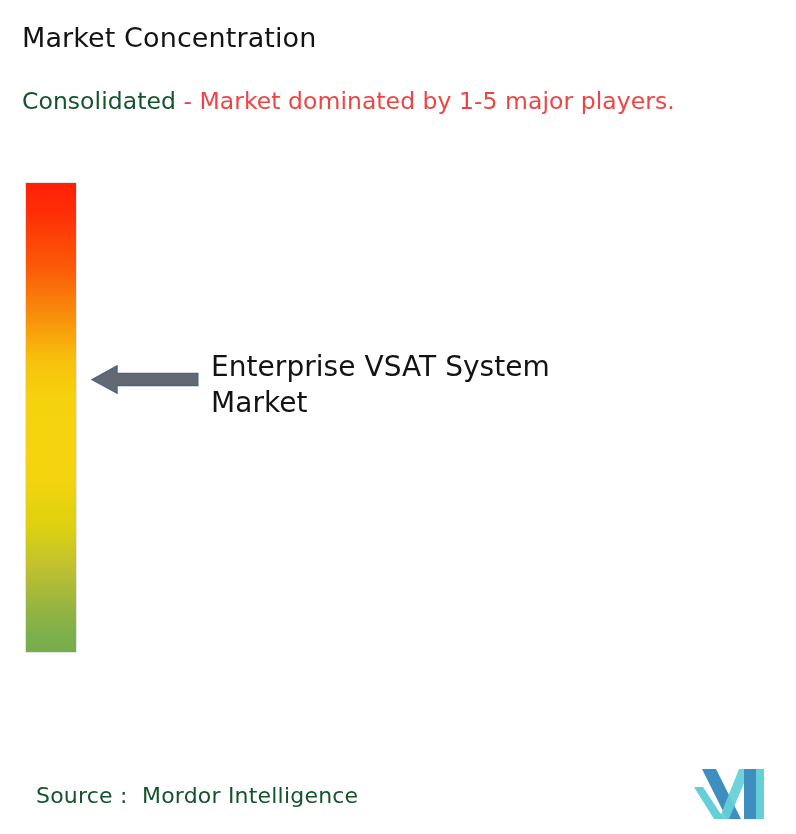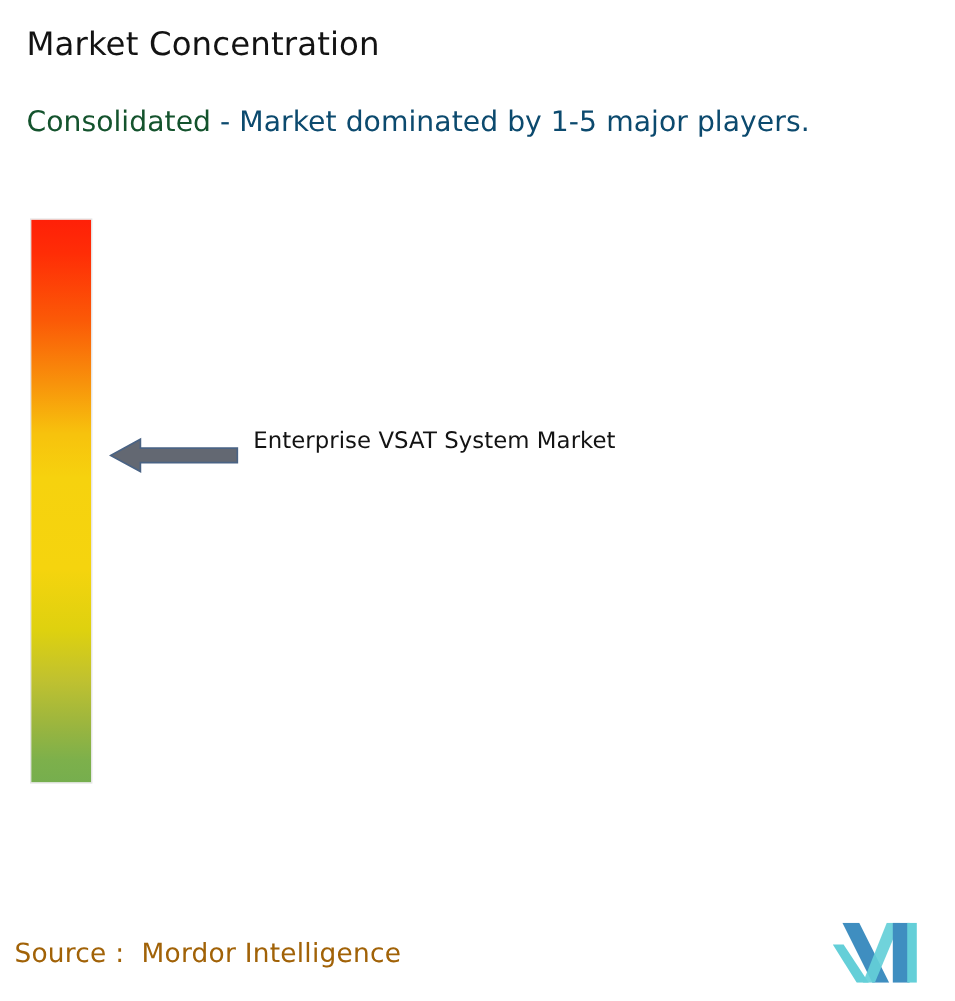--- a/index.html
+++ b/index.html
@@ -48,21 +48,21 @@
   .legend-bottom {
     left: 22px;
     top: 686px;
     width: 768px;
   }
   .legend-term {
     font-weight: 400;
   }
   .legend-term.consolidated { color: #14532d; }
   .legend-term.fragmented   { color: #6ea844; }
-  .legend-desc { color: #0c4a6e; }
+  .legend-desc { color: #ef4444; }
 
   
   .gradient-bar {
     position: absolute;
     left: 25px;
     top: 182px;
     width: 52px;
     height: 471px;
     border: 1px solid #e4e4e4;
     box-sizing: border-box;
@@ -91,34 +91,34 @@
     width: 108px;
     height: 33px;
   }
 
   
   .callout-label {
     position: absolute;
     left: 211px;
     top: 349px;
     width: 420px;
-    font-size: 19px;
+    font-size: 28px;
     line-height: 36px;
     color: #131313;
     letter-spacing: 0.05px;
   }
 
   
   .source-text {
     position: absolute;
-    left: 12px;
+    left: 36px;
     top: 781px;
     font-size: 22px;
     line-height: 30px;
-    color: #a16207;
+    color: #14532d;
     letter-spacing: 0.2px;
     white-space: pre;
   }
   .brand-logo {
     position: absolute;
     left: 694px;
     top: 769px;
     width: 72px;
     height: 50px;
   }

